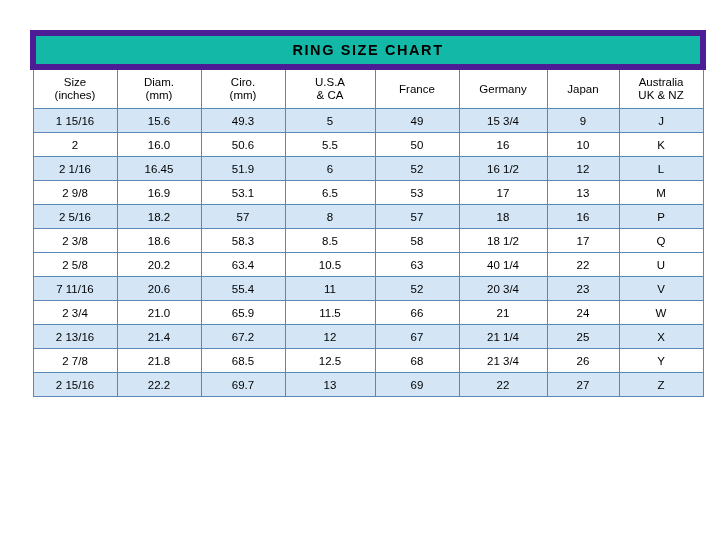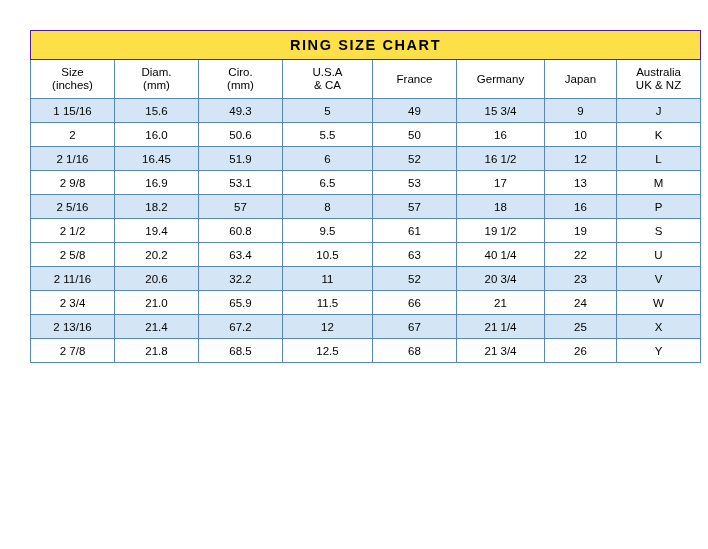--- a/index.html
+++ b/index.html
@@ -30,22 +30,22 @@
     text-align: center;
     vertical-align: middle;
     font-size: 11.5px;
     font-weight: normal;
     padding: 0;
     height: 23px;
     color: #000;
   }
   tr.title-row td {
     height: 28px;
-    border: 1px solid #4c1d95;
-    background: #fde047;
+    border: 6px solid #4c1d95;
+    background: #14b8a6;
     text-align: center;
   }
   .chart-title {
     font-size: 14.5px;
     font-weight: bold;
     letter-spacing: 1.6px;
     font-family: "Liberation Sans", sans-serif;
   }
   tr.header-row th {
     height: 38px;
@@ -166,43 +166,43 @@
           <td>2 5/16</td>
           <td>18.2</td>
           <td>57</td>
           <td>8</td>
           <td>57</td>
           <td>18</td>
           <td>16</td>
           <td>P</td>
         </tr>
         <tr class="row-odd">
-          <td>2 1/2</td>
-          <td>19.4</td>
-          <td>60.8</td>
-          <td>9.5</td>
-          <td>61</td>
-          <td>19 1/2</td>
-          <td>19</td>
-          <td>S</td>
+          <td>2 3/8</td>
+          <td>18.6</td>
+          <td>58.3</td>
+          <td>8.5</td>
+          <td>58</td>
+          <td>18 1/2</td>
+          <td>17</td>
+          <td>Q</td>
         </tr>
         <tr class="row-odd">
           <td>2 5/8</td>
           <td>20.2</td>
           <td>63.4</td>
           <td>10.5</td>
           <td>63</td>
           <td>40 1/4</td>
           <td>22</td>
           <td>U</td>
         </tr>
         <tr class="row-even">
-          <td>2 11/16</td>
+          <td>7 11/16</td>
           <td>20.6</td>
-          <td>32.2</td>
+          <td>55.4</td>
           <td>11</td>
           <td>52</td>
           <td>20 3/4</td>
           <td>23</td>
           <td>V</td>
         </tr>
         <tr class="row-odd">
           <td>2 3/4</td>
           <td>21.0</td>
           <td>65.9</td>
@@ -225,15 +225,25 @@
         <tr class="row-odd">
           <td>2 7/8</td>
           <td>21.8</td>
           <td>68.5</td>
           <td>12.5</td>
           <td>68</td>
           <td>21 3/4</td>
           <td>26</td>
           <td>Y</td>
         </tr>
+        <tr class="row-even">
+          <td>2 15/16</td>
+          <td>22.2</td>
+          <td>69.7</td>
+          <td>13</td>
+          <td>69</td>
+          <td>22</td>
+          <td>27</td>
+          <td>Z</td>
+        </tr>
       </tbody>
   </table>
 </div>
 
 </body></html>

